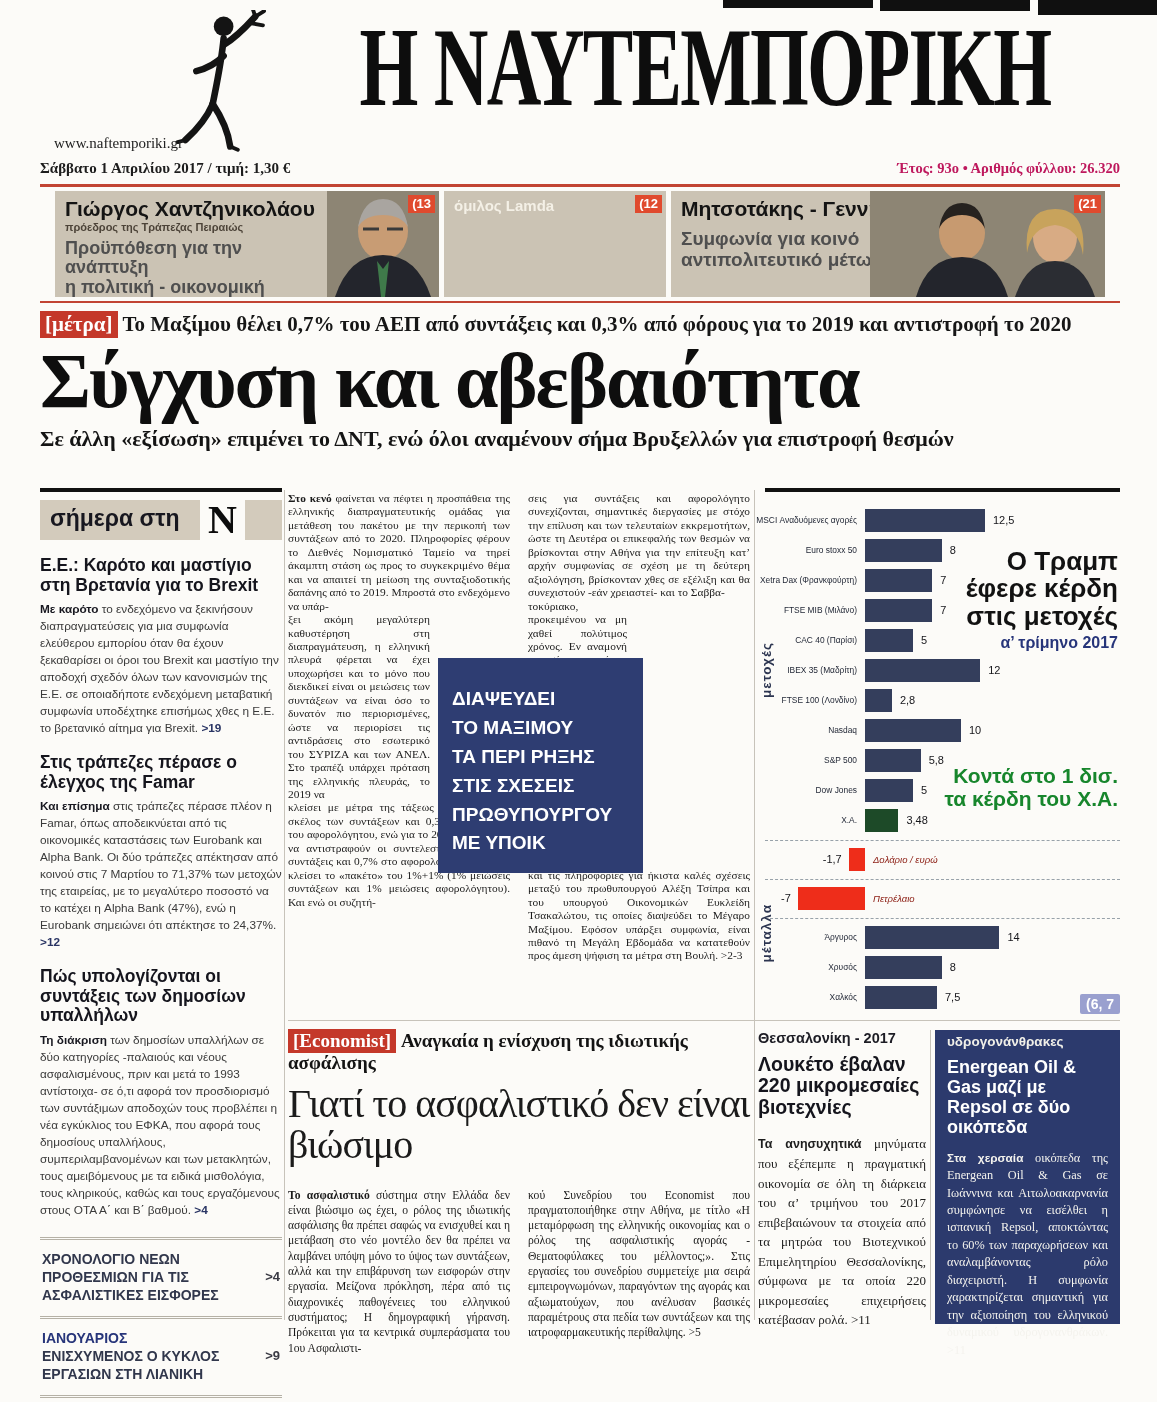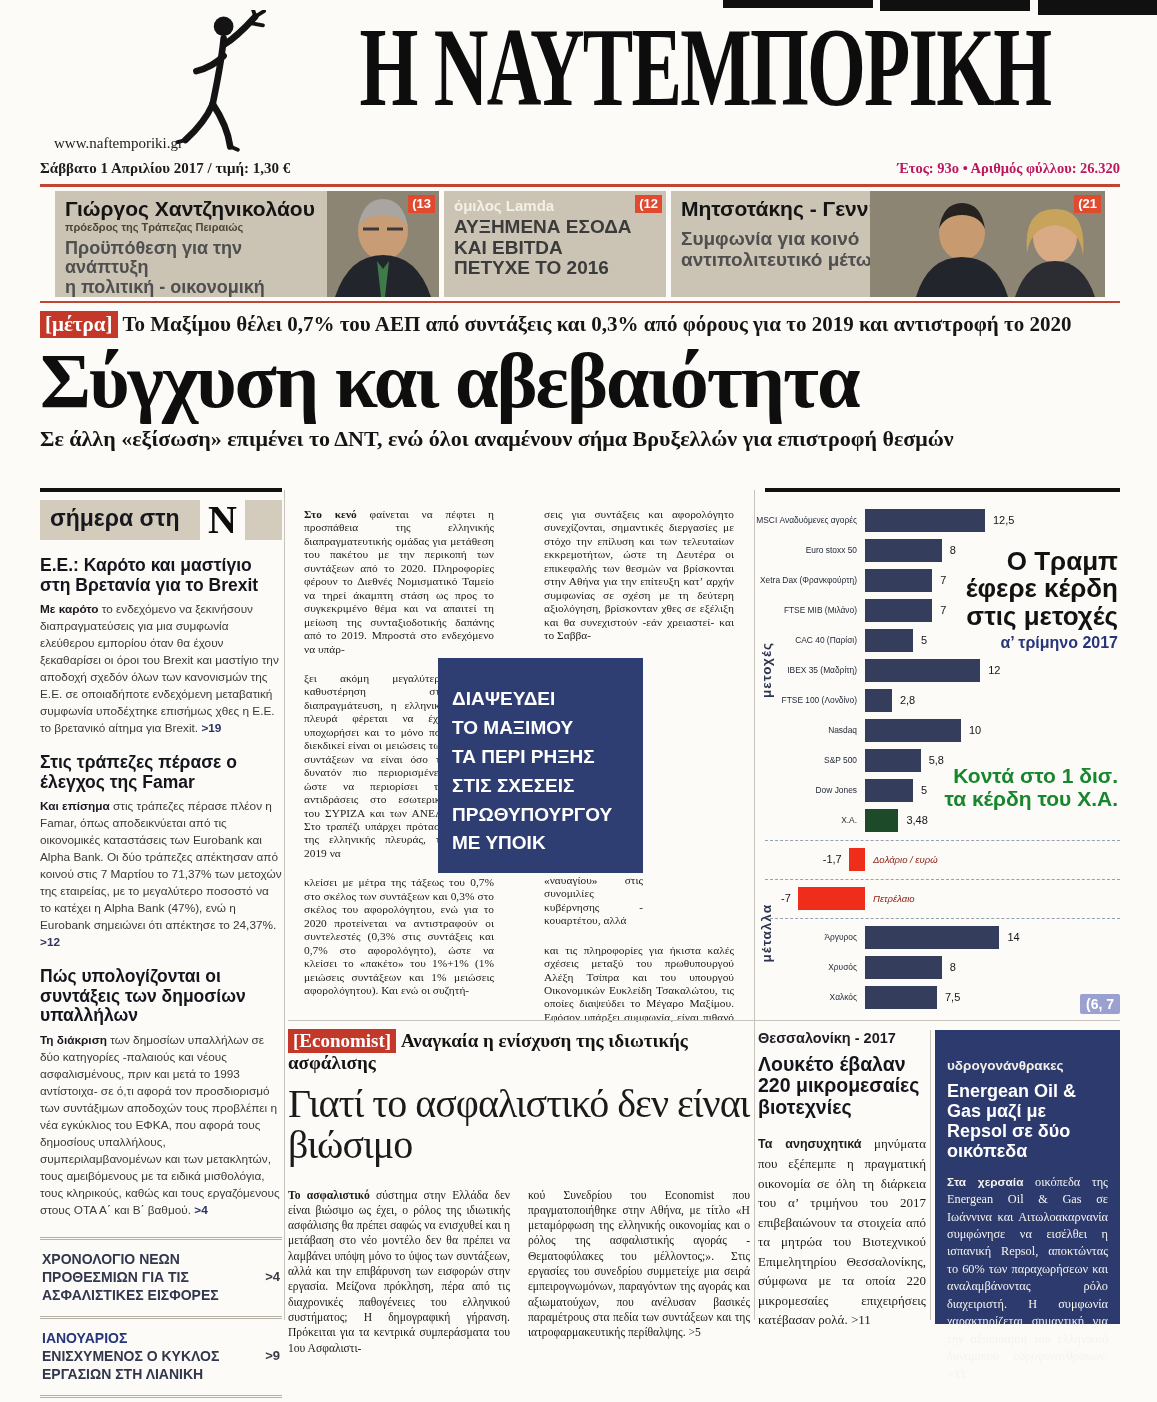--- a/index.html
+++ b/index.html
@@ -54,21 +54,21 @@
   #sid-list{margin-top:18px;}
   .litem{border-top:3px double #b5b1a6;padding:10px 2px 12px;display:flex;align-items:center;}
   .litem .ltext{flex:1;}
   .ltag{font-weight:700;font-size:14px;color:#27357a;line-height:1.2;}
   .ltitle{font-weight:700;font-size:14px;color:#31374c;line-height:1.18;}
   .lpage{font-weight:700;font-size:13px;color:#3a3a44;}
   
   #main-article{position:absolute;top:488px;left:288px;width:462px;height:534px;overflow:hidden;}
   .mcol{position:absolute;top:4px;width:222px;}
   #mcol1{left:0;} #mcol2{left:240px;}
-  .mcol p{margin:16px;font-size:11.4px;line-height:1.18;text-align:justify;color:#1b1b1b;}
+  .mcol p{margin:0;font-size:11.4px;line-height:1.18;text-align:justify;color:#1b1b1b;}
   .mcol p .lead{font-weight:700;}
   .seg-narrow1{width:142px;}
   .seg-narrow2{width:99px;margin-left:auto;}
   #pullbox{position:absolute;left:150px;top:170px;width:205px;height:215px;box-sizing:border-box;
     background:#2e3d72;color:#fff;padding:27px 14px;font-family:"Liberation Sans",sans-serif;
     font-weight:700;font-size:19px;line-height:1.52;white-space:pre-line;}
   
   #chart{position:absolute;top:488px;left:765px;width:355px;height:534px;border-top:4px solid #111;
     font-family:"Liberation Sans",sans-serif;}
   #chart-rows{position:relative;margin-top:14px;}
@@ -100,21 +100,21 @@
   #ecol1{left:0;} #ecol2{left:240px;}
   .ecol p{margin:0;font-size:11.6px;line-height:1.32;text-align:justify;color:#1b1b1b;}
   .ecol p .lead{font-weight:700;}
   #thess{position:absolute;top:1030px;left:758px;width:168px;font-family:"Liberation Sans",sans-serif;}
   #thess-kicker{font-weight:700;font-size:14.5px;color:#1c1c24;}
   #thess-headline{font-weight:700;font-size:19.5px;line-height:1.1;color:#15151d;margin-top:8px;}
   #thess p{font-family:"Liberation Serif",serif;margin:16px 0 0;font-size:13px;line-height:1.5;
     text-align:justify;color:#1d1d1d;}
   #thess p .lead{font-weight:700;font-family:"Liberation Sans",sans-serif;font-size:12.5px;}
   #energean{position:absolute;top:1030px;left:935px;width:185px;height:294px;box-sizing:border-box;
-    background:#2c3a6d;color:#fff;padding:28px 12px;font-family:"Liberation Sans",sans-serif;}
+    background:#2c3a6d;color:#fff;padding:4px 12px;font-family:"Liberation Sans",sans-serif;}
   #ene-kicker{font-weight:700;font-size:13.5px;color:#f0efe8;}
   #ene-headline{font-weight:700;font-size:18px;line-height:1.12;margin-top:8px;}
   #energean p{font-family:"Liberation Serif",serif;margin:12px 0 0;font-size:12.3px;line-height:1.42;
     text-align:justify;color:#f4f3ee;}
   #energean p .lead{font-weight:700;font-family:"Liberation Sans",sans-serif;font-size:11.8px;}
 </style>
 </head>
 <body>
 
 <div id="page">
@@ -162,23 +162,20 @@
         <ellipse cx="56" cy="40" rx="25" ry="29" fill="#c89c74"></ellipse>
         <path d="M31 36 q5 -28 25 -28 q20 0 25 28 q-7 -12 -25 -12 q-18 0 -25 12" fill="#a9a5a0"></path>
         <path d="M36 38 h16 m8 0 h16" stroke="#3a3a3a" stroke-width="3" fill="none"></path>
         <path d="M8 106 q14 -42 48 -42 q34 0 48 42 z" fill="#23252c"></path>
         <path d="M50 70 l6 8 l6 -8 l-4 36 h-4 z" fill="#3f7a4a"></path>
       </svg>
       <span class="badge" style="right:4px;">(13</span>
     </div>
     <div class="teaser" style="flex:0 0 222px;">
       <div class="t-kicker light">όμιλος Lamda</div>
-      <div class="t-title" style="font-size:19px;color:#3b3b3b;margin-top:4px;">ΑΥΞΗΜΕΝΑ ΕΣΟΔΑ
-ΚΑΙ EBITDA
-ΠΕΤΥΧΕ ΤΟ 2016</div>
       <span class="badge" style="right:4px;">(12</span>
     </div>
     <div class="teaser" style="flex:1;">
       <div class="t-kicker">Μητσοτάκης - Γεννηματά</div>
       <div class="t-title" style="font-size:19px;margin-top:10px;">Συμφωνία για κοινό
 αντιπολιτευτικό μέτωπο</div>
       <svg class="photo" width="235" height="106" viewBox="0 0 235 106">
         <rect width="235" height="106" fill="#8d8574"></rect>
         <ellipse cx="92" cy="42" rx="23" ry="27" fill="#c79a70"></ellipse>
         <path d="M69 38 q4 -26 23 -26 q19 0 23 26 q-6 -14 -23 -14 q-17 0 -23 14" fill="#26221f"></path>

